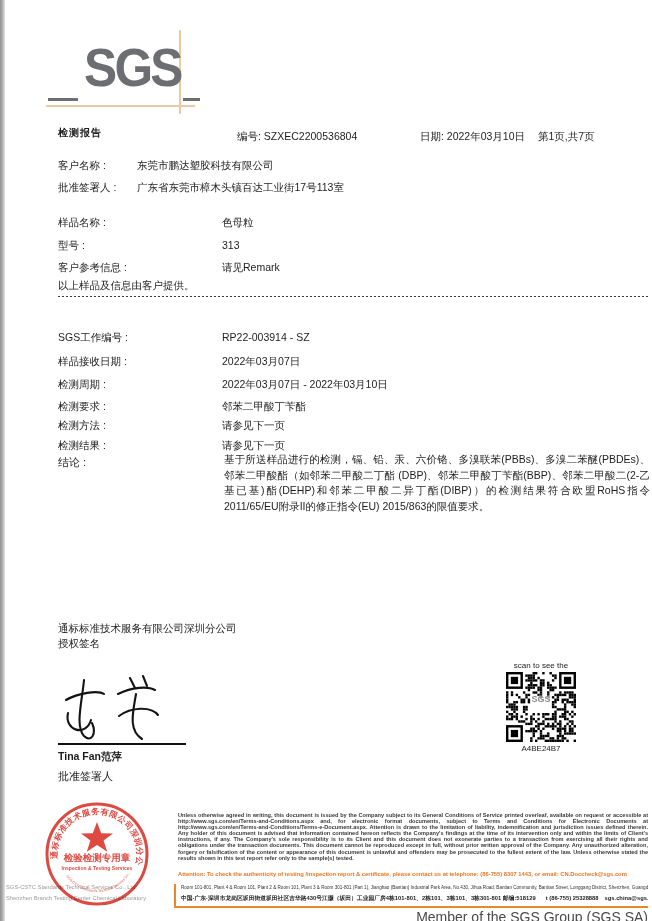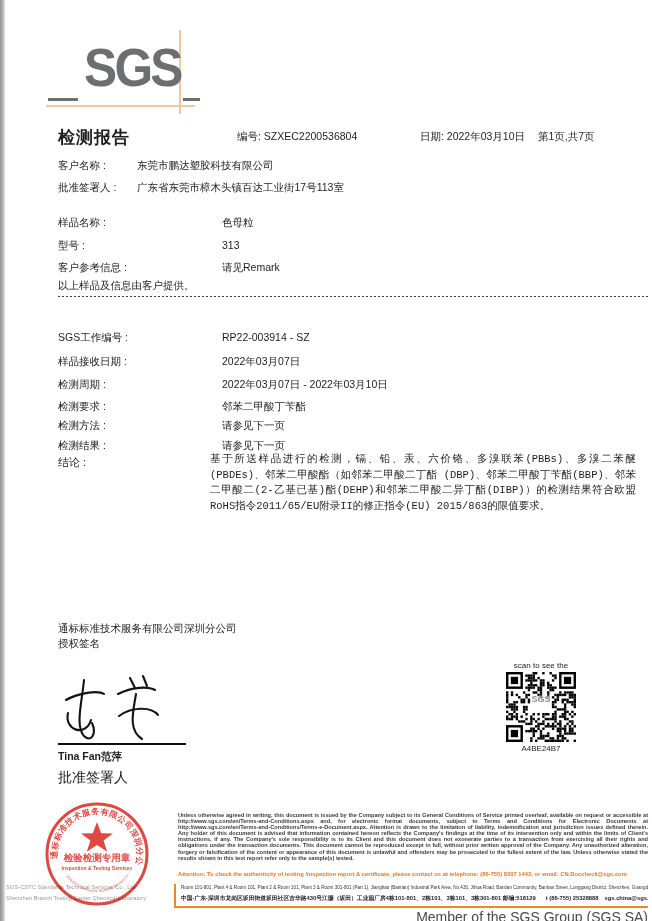--- a/index.html
+++ b/index.html
@@ -17,42 +17,42 @@
     left:84px; top:40px; font-size:54px; font-weight:700; color:#6d6e71;
     letter-spacing:-3px; transform:scaleX(.92); transform-origin:left;
     line-height:1;
   }
   .logo-vline{left:179px; top:30px; width:2px; height:84px; background:var(--tan);}
   .logo-hline{left:46px; top:105px; width:149px; height:2px; background:var(--tan);}
   .logo-ul-left{left:48px; top:98px; width:30px; height:3px; background:#6d6e71;}
   .logo-ul-right{left:183px; top:98px; width:17px; height:3px; background:#6d6e71;}
 
   
-  .doc-title{left:58px; top:126px; font-size:17px; font-weight:700; letter-spacing:1px;}
+  .doc-title{left:58px; top:126px; font-size:10px; font-weight:700; letter-spacing:1px;}
   .meta{font-size:10.5px; top:130px;}
   .m-no{left:237px;} .m-date{left:420px;} .m-page{left:538px;}
 
   
   .row{position:absolute; left:58px; font-size:10.5px; white-space:nowrap;}
   .row .lbl{display:inline-block;}
   .cust .val{position:absolute; left:79px; white-space:nowrap;}
   .wide .val{position:absolute; left:164px; white-space:nowrap;}
   .note{left:58px; font-size:10.5px;}
   .dashes{left:58px; top:296px; width:592px; height:1px;
     background:repeating-linear-gradient(90deg,#3c3c3c 0 2px,transparent 2px 4px);}
   .conclusion-lbl{left:58px; top:455px; font-size:11px;}
-  .conclusion{left:210px; top:452px; width:426px; font-size:10.5px; line-height:15.7px; text-align:justify;font-family:Liberation Mono, monospace;}
+  .conclusion{left:224px; top:452px; width:426px; font-size:10.5px; line-height:15.7px; text-align:justify;}
 
   
   .sig-company{left:58px; top:622px; font-size:10.5px;}
   .sig-auth{left:58px; top:637px; font-size:10.5px;}
   .sig-svg{left:56px; top:668px;}
   .sig-line{left:58px; top:743px; width:128px; height:2px; background:#111;}
   .sig-name{left:58px; top:750px; font-size:10.5px; font-weight:600;}
-  .sig-title{left:58px; top:769px; font-size:14px;}
+  .sig-title{left:58px; top:769px; font-size:11px;}
 
   
   .qr-caption{left:504px; top:661px; font-size:8px; color:#222; width:74px; text-align:center;}
   .qr-box{left:506px; top:672px; width:70px; height:70px; background:#fff;}
   .qr-center{left:506px; top:694px; width:70px; text-align:center; font-size:9px;
     font-weight:700; color:#8a8a8a; text-shadow:0 0 2px #fff,0 0 2px #fff;}
   .qr-code-text{left:504px; top:744px; width:74px; text-align:center; font-size:8px; color:#222;}
 
   
   .fineprint{left:178px; top:812px; width:470px; font-size:5.6px; line-height:6.1px;

